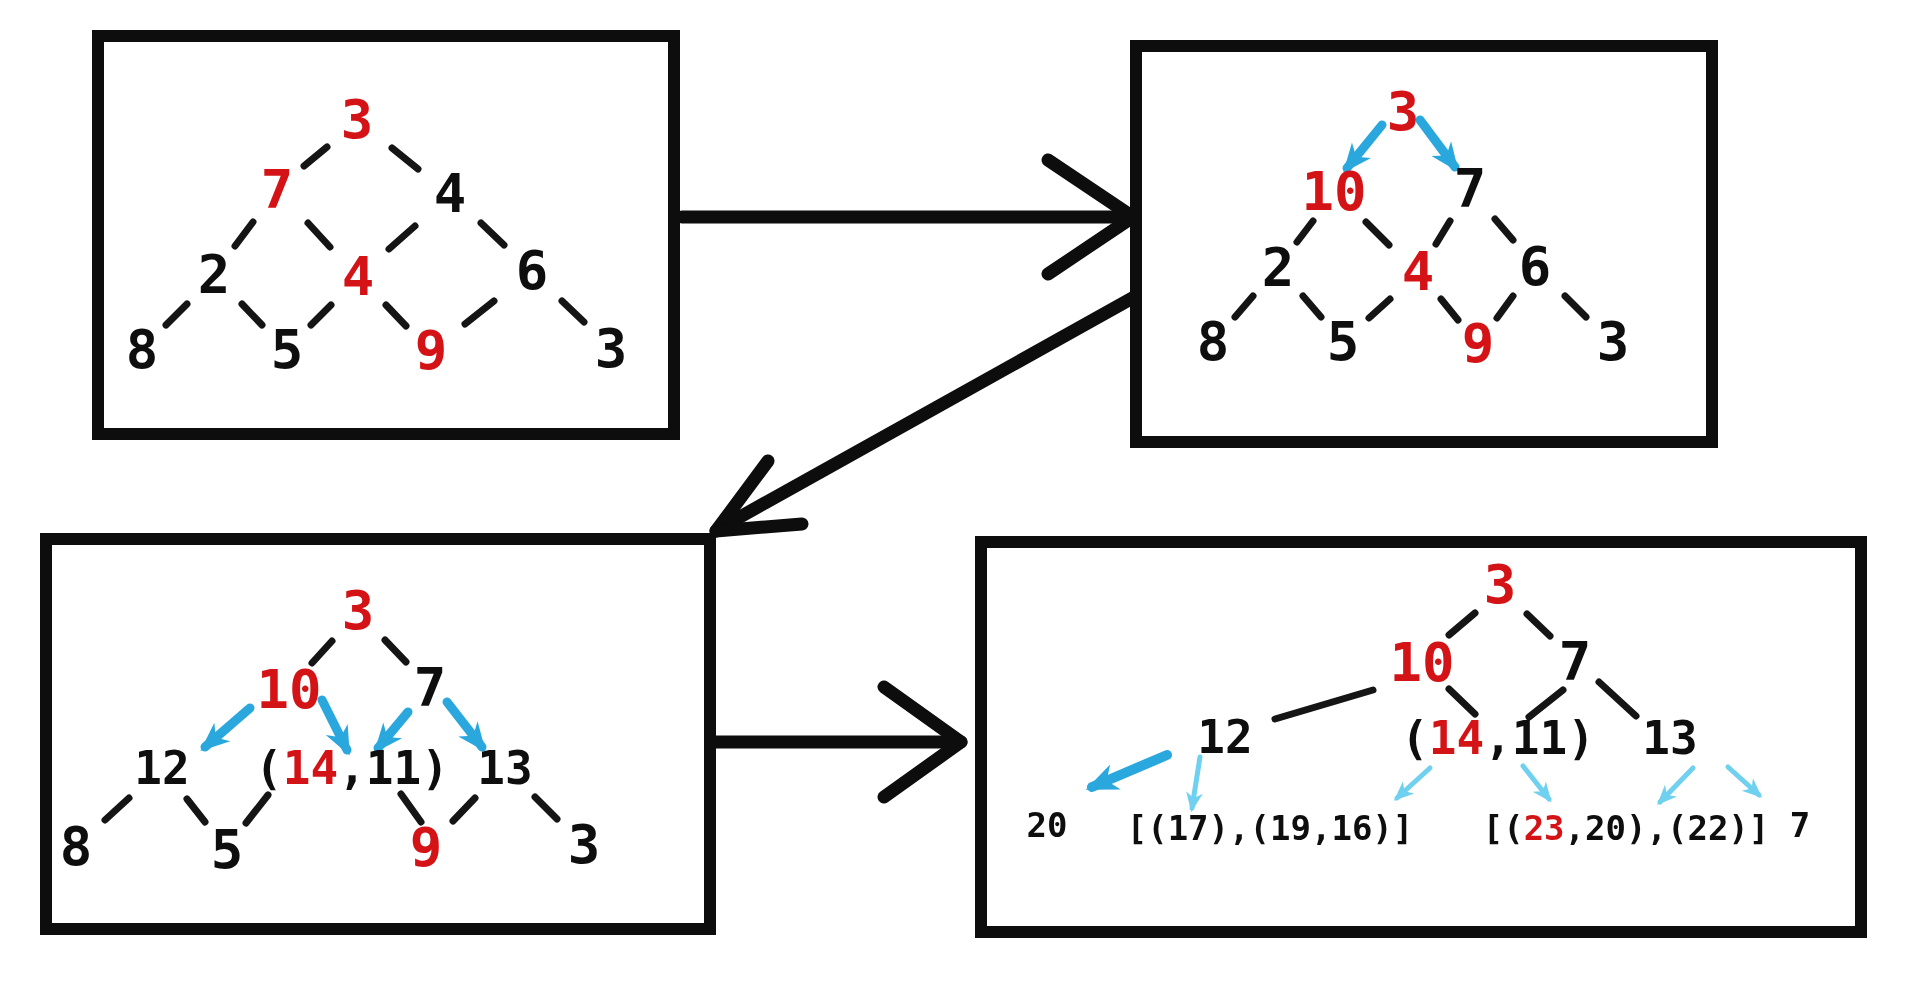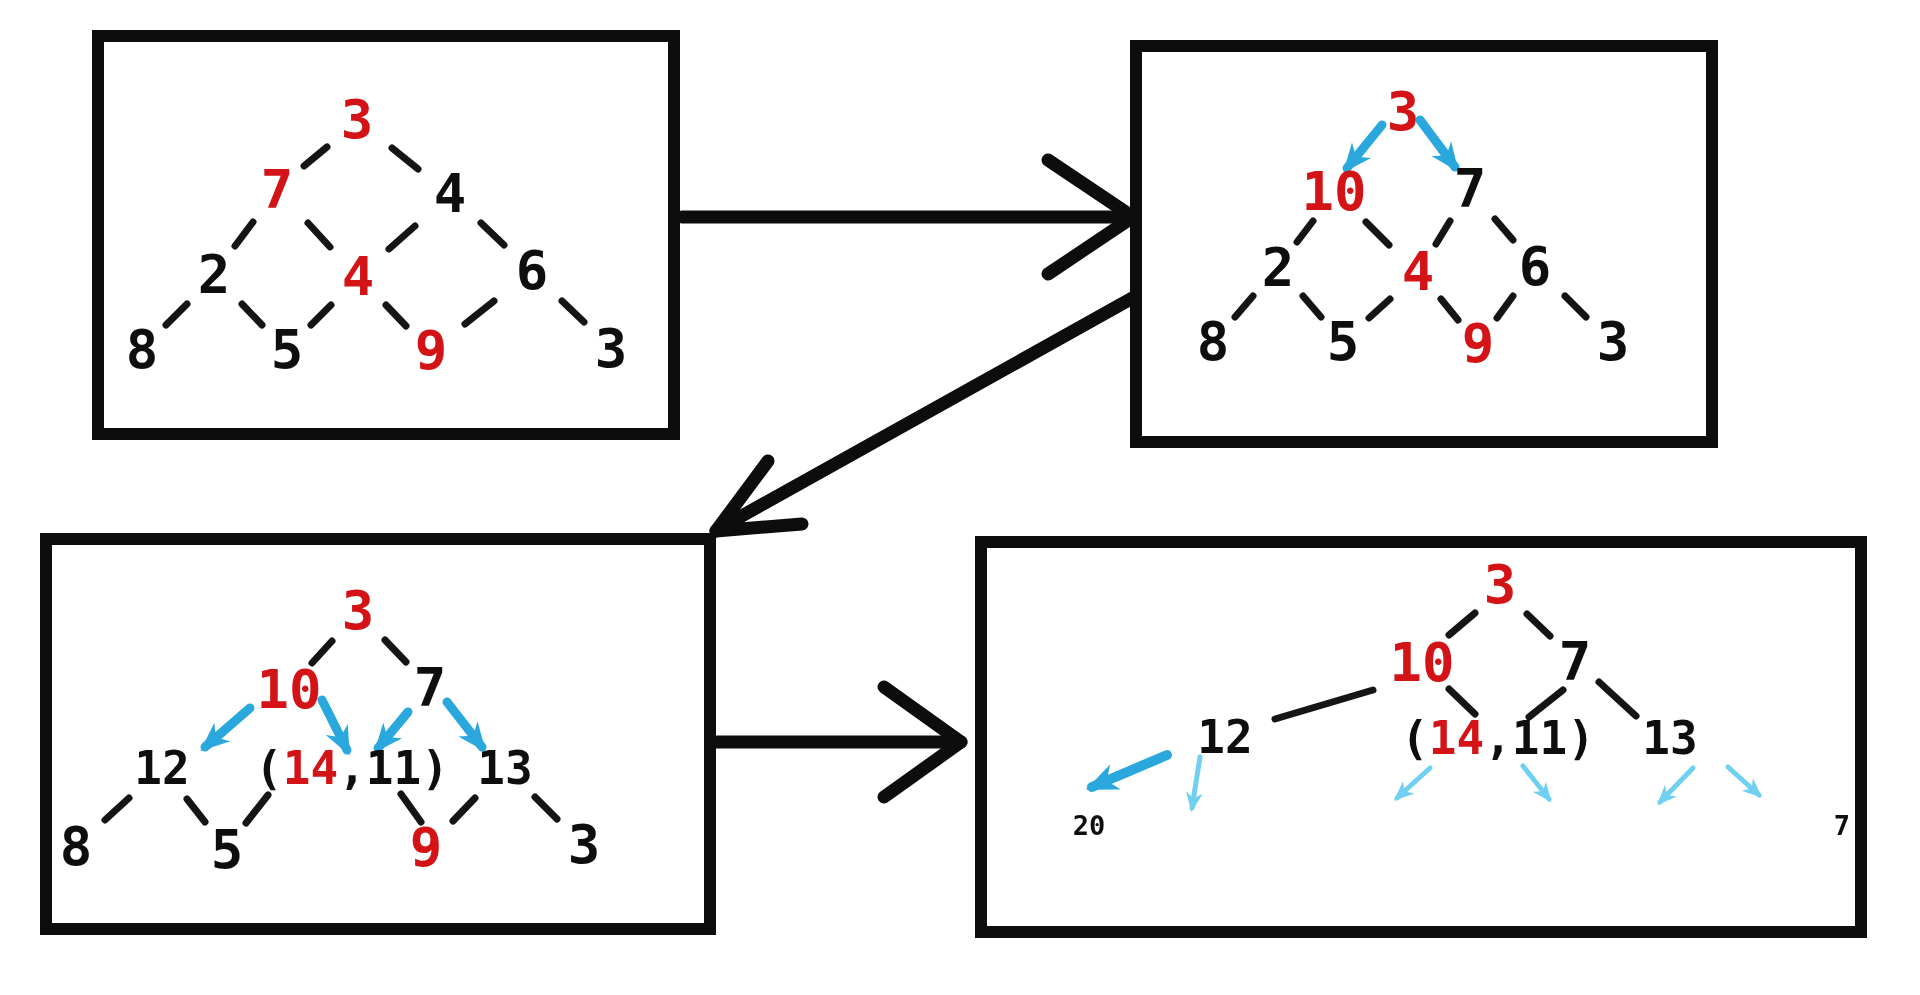--- a/index.html
+++ b/index.html
@@ -9,21 +9,21 @@
   .flow line{stroke:#0d0d0d;stroke-width:13;stroke-linecap:round;}
   .box{position:absolute;background:#ffffff;z-index:2;}
   .box svg.inner{position:absolute;left:0;top:0;}
   .frame{fill:none;stroke:#0d0d0d;stroke-width:12;}
   .edges line{stroke:#151515;stroke-width:7;stroke-linecap:round;}
   .barrow{stroke:#2aa8de;stroke-width:9;stroke-linecap:round;fill:none;}
   .barrow-thick{stroke:#2aa8de;stroke-width:10;stroke-linecap:round;fill:none;}
   .barrow-thin{stroke:#6fd0f0;stroke-width:5;stroke-linecap:round;fill:none;}
   .num{position:absolute;transform:translate(-50%,-50%);font-weight:bold;font-size:54px;line-height:1;color:#0e0e0e;white-space:nowrap;}
   .mid{font-size:46px;}
-  .bot{font-size:27px;margin-left:42px;}
+  .bot{font-size:34px;}
   .red{color:#d41317;}
 </style>
 </head>
 <body>
 
 <div class="canvas">
 
   <svg class="flow" width="1920" height="995" viewBox="0 0 1920 995">
     <g>
       <line x1="682" y1="217" x2="1124" y2="217"></line>
@@ -168,16 +168,18 @@
       <line class="barrow-thin" x1="718" y1="232" x2="685" y2="266" marker-end="url(#mb4l)"></line>
       <line class="barrow-thin" x1="753" y1="231" x2="784" y2="259" marker-end="url(#mb4l)"></line>
     </svg>
     <span class="num red" style="left:525px;top:49px">3</span>
     <span class="num red" style="left:447px;top:127px">10</span>
     <span class="num" style="left:600px;top:126px">7</span>
     <span class="num mid" style="left:250px;top:201px">12</span>
     <span class="num mid" style="left:523px;top:202px"><span>(</span><span class="red">14</span><span>,11)</span></span>
     <span class="num mid" style="left:695px;top:202px">13</span>
     <span class="num bot" style="left:72px;top:289px">20</span>
+    <span class="num bot" style="left:295px;top:292px">[(17),(19,16)]</span>
+    <span class="num bot" style="left:651px;top:292px"><span>[(</span><span class="red">23</span><span>,20),(22)]</span></span>
     <span class="num bot" style="left:825px;top:289px">7</span>
   </div>
 
 </div>
 
 </body></html>

